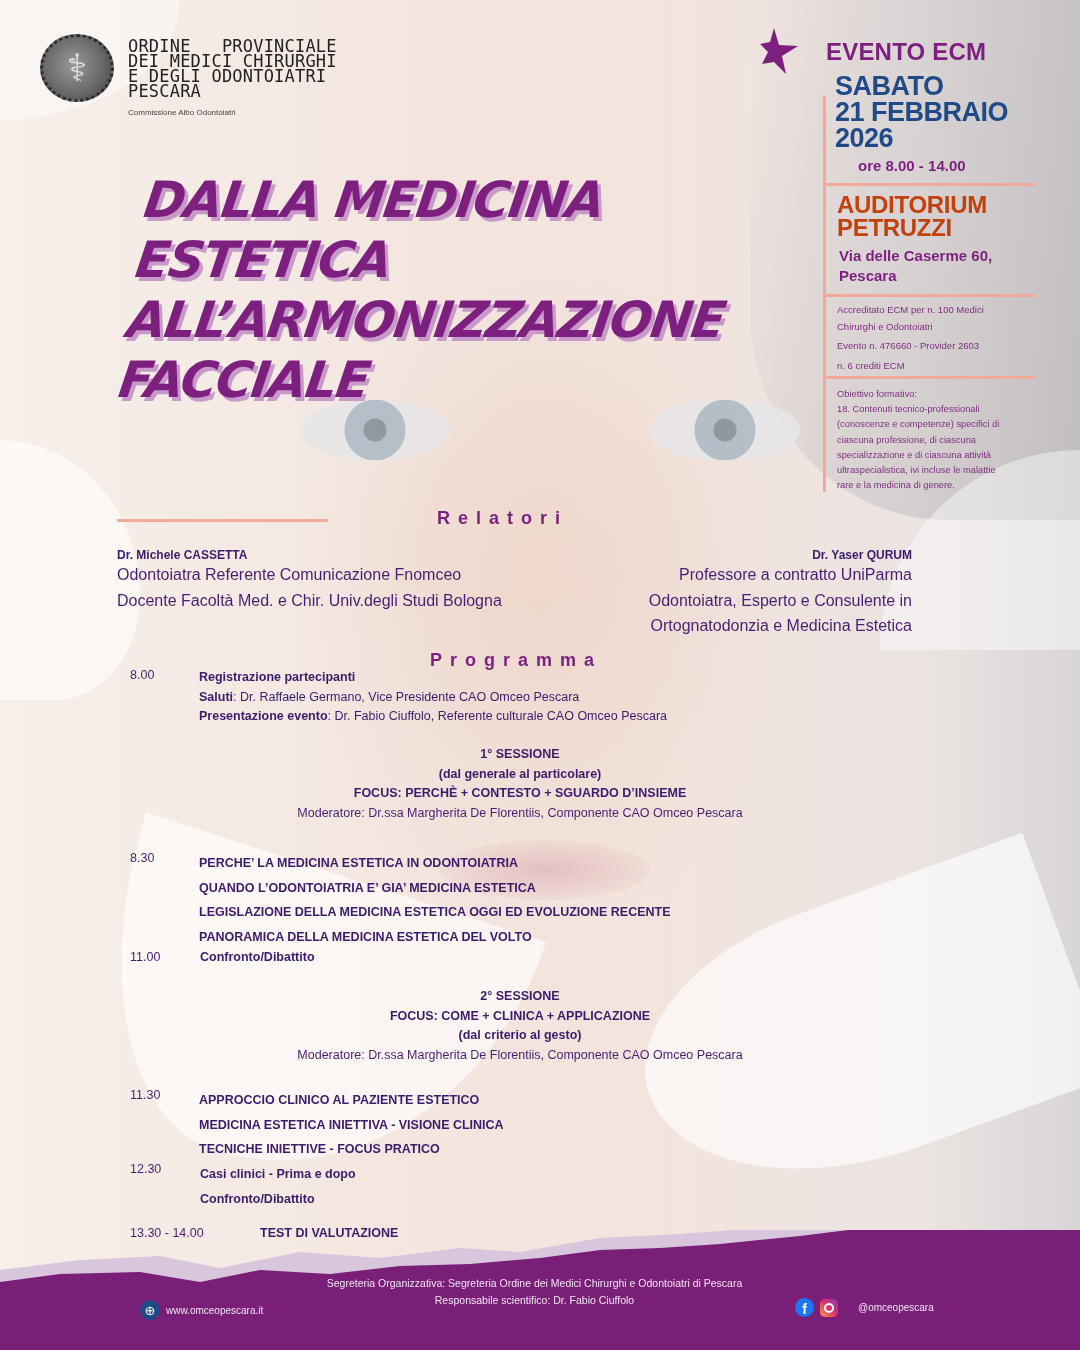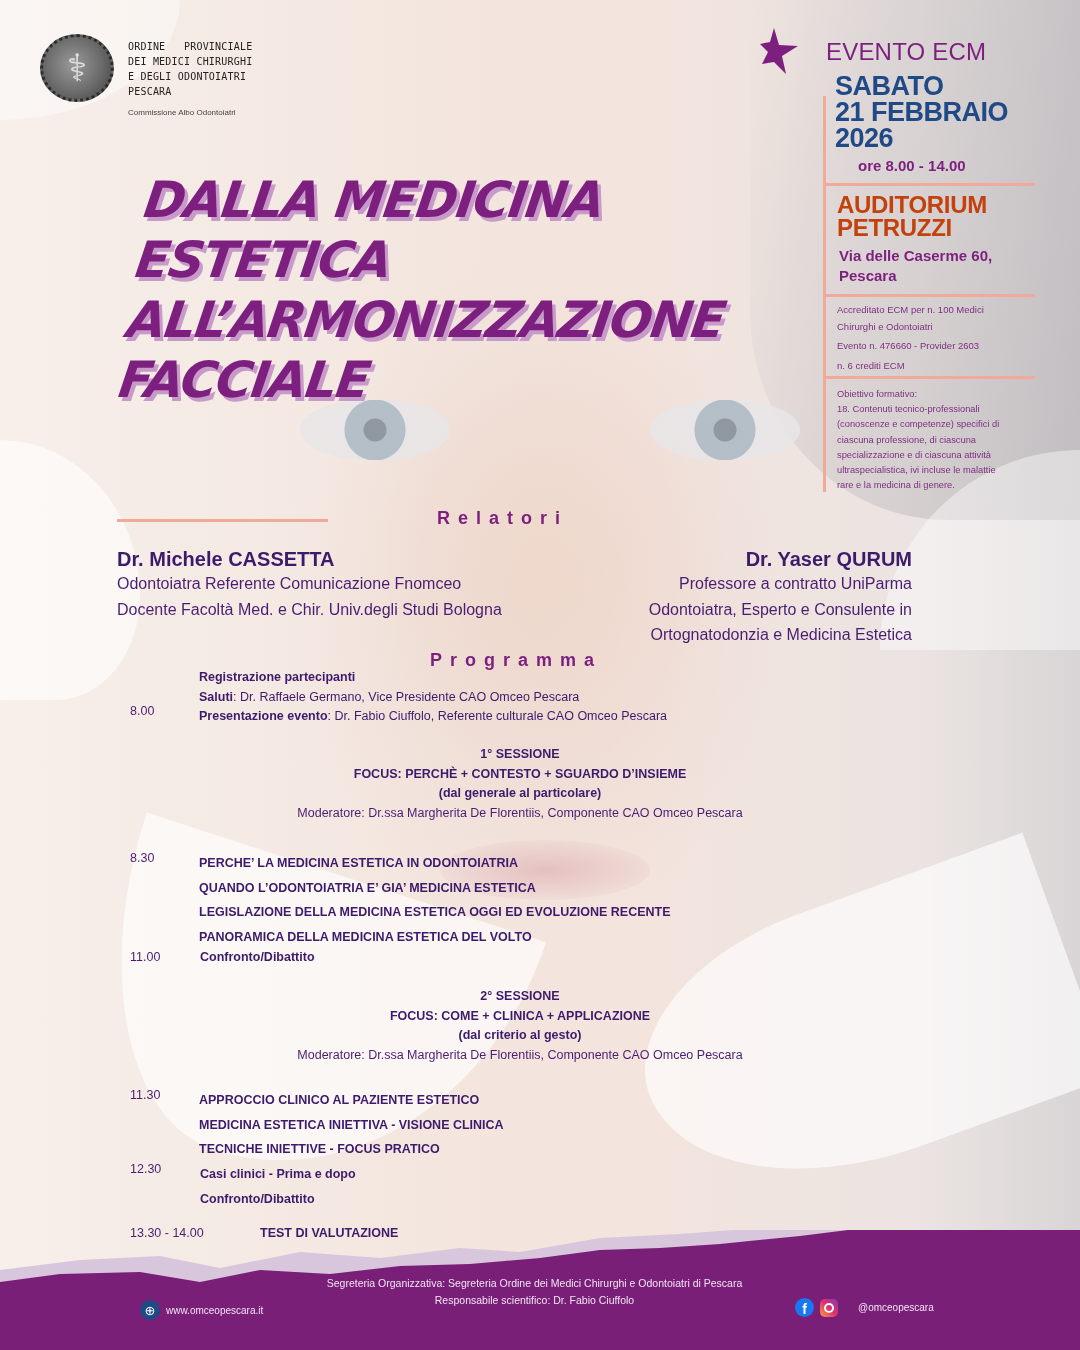--- a/index.html
+++ b/index.html
@@ -33,46 +33,46 @@
   .glove.g3 { left:90px; top:870px; width:420px; height:300px; border-radius: 0 0 60% 40% / 0 0 100% 100%; transform: rotate(18deg); opacity:.75; }
   .glove.g4 { left:640px; top:900px; width:440px; height:260px; border-radius: 50% 0 0 60%; transform: rotate(-20deg); opacity:.75; }
   .glove.g5 { left:880px; top:450px; width:200px; height:200px; border-top-left-radius: 100%; opacity:.5; }
 
   .abs { position: absolute; }
 
   
   .logo-coin { left:40px; top:34px; width:74px; height:68px; border-radius:50%;
     background: radial-gradient(circle at 45% 45%, #9a9a9a 0%, #6b6b6b 55%, #3d3d3d 100%);
     border: 3px dotted #2a2a2a; display:flex; align-items:center; justify-content:center; color:#e0e0e0; font-size:38px; }
-  .logo-text { left:128px; top:39px; font-family: "DejaVu Sans Mono", monospace; font-size:10px; line-height:15px; color:#222; letter-spacing:0.2px; }
+  .logo-text { left:128px; top:39px; font-family: "DejaVu Sans Mono", monospace; font-size:17px; line-height:15px; color:#222; letter-spacing:0.2px; }
   .logo-sub { left:128px; top:108px; font-size:8px; color:#444; }
 
   
   .star { left:760px; top:26px; width:50px; height:50px; }
-  .evento { left:826px; top:38px; font-size:24px; font-weight:normal; color:#7c1f7e; letter-spacing:0.2px; }
+  .evento { left:826px; top:38px; font-size:24px; font-weight:bold; color:#7c1f7e; letter-spacing:0.2px; }
   .date-block { left:835px; top:73px; font-size:27px; font-weight:bold; color:#1f4a86; line-height:26px; letter-spacing:-0.5px; }
   .hours { left:858px; top:157px; font-size:15px; font-weight:bold; color:#7c1f7e; }
   .vline { left:823px; top:96px; width:3px; height:396px; background:#f1a99a; }
   .hline { height:3px; background:#f1a99a; }
   .venue { left:837px; top:193px; font-size:24px; font-weight:bold; color:#c2410c; line-height:23px; letter-spacing:-0.3px; }
   .address { left:839px; top:246px; font-size:15px; font-weight:bold; color:#7c1f7e; line-height:20px; }
   .ecm-info { left:837px; top:302px; font-size:9.5px; color:#7c2f80; line-height:16.5px; width:190px; }
   .ecm-info div.gap { margin-top:3px; }
   .obiettivo { left:837px; top:387px; font-size:9.3px; color:#7c2f80; line-height:15.2px; width:190px; }
 
   
   .title { left:132px; top:170px; font-family: "DejaVu Sans", sans-serif; font-style: italic; font-weight: bold;
     font-size:50px; line-height:60px; color:#7c1f7e; letter-spacing:-1.5px; text-transform: uppercase;
     text-shadow: 4px 4px 0 #c79ac9; transform: skewX(-8deg); }
 
   
   .relatori-line { left:117px; top:519px; width:211px; height:3px; background:#f1a99a; }
   .section-head { font-size:18px; font-weight:bold; color:#7c1f7e; letter-spacing:8px; }
   .relatori-h { left:437px; top:508px; }
-  .spk-name { font-size:20px; font-weight:bold; color:#3d1a6b; }
+  .spk-name { font-size:12px; font-weight:bold; color:#3d1a6b; }
   .spk-line { font-size:16px; color:#4a1d72; line-height:25.5px; }
   .spk1 { left:117px; top:548px; }
   .spk2 { right:168px; top:548px; text-align:right; }
 
   .programma-h { left:430px; top:650px; }
 
   
   .prog { font-size:12.5px; color:#3d1a6b; }
   .time { position:absolute; font-size:12.5px; color:#4a1d72; }
   .bold { font-weight:bold; }
@@ -166,31 +166,31 @@
 </div>
 <div class="abs spk2">
   <div class="spk-name">Dr. Yaser QURUM</div>
   <div class="spk-line">Professore a contratto UniParma</div>
   <div class="spk-line">Odontoiatra, Esperto e Consulente in</div>
   <div class="spk-line">Ortognatodonzia e Medicina Estetica</div>
 </div>
 
 <div class="abs section-head programma-h">Programma</div>
 
-<div class="time" style="left:130px; top:668px;margin-top:36px;">8.00</div>
+<div class="time" style="left:130px; top:668px;">8.00</div>
 <div class="abs prog" style="left:199px; top:668px; line-height:19.5px;">
   <div class="bold">Registrazione partecipanti</div>
   <div><span class="bold">Saluti</span><span>: Dr. Raffaele Germano, Vice Presidente CAO Omceo Pescara</span></div>
   <div><span class="bold">Presentazione evento</span><span>: Dr. Fabio Ciuffolo, Referente culturale CAO Omceo Pescara</span></div>
 </div>
 
 <div class="center-block" style="top:745px;">
   <div class="bold">1° SESSIONE</div>
+  <div class="bold">(dal generale al particolare)</div>
   <div class="bold">FOCUS: PERCHÈ + CONTESTO + SGUARDO D’INSIEME</div>
-  <div class="bold">(dal generale al particolare)</div>
   <div class="mod">Moderatore: Dr.ssa Margherita De Florentiis, Componente CAO Omceo Pescara</div>
 </div>
 
 <div class="time" style="left:130px; top:851px;">8.30</div>
 <div class="abs prog bold" style="left:199px; top:851px; line-height:24.7px;">
   <div>PERCHE’ LA MEDICINA ESTETICA IN ODONTOIATRIA</div>
   <div>QUANDO L’ODONTOIATRIA E’ GIA’ MEDICINA ESTETICA</div>
   <div>LEGISLAZIONE DELLA MEDICINA ESTETICA OGGI ED EVOLUZIONE RECENTE</div>
   <div>PANORAMICA DELLA MEDICINA ESTETICA DEL VOLTO</div>
 </div>

